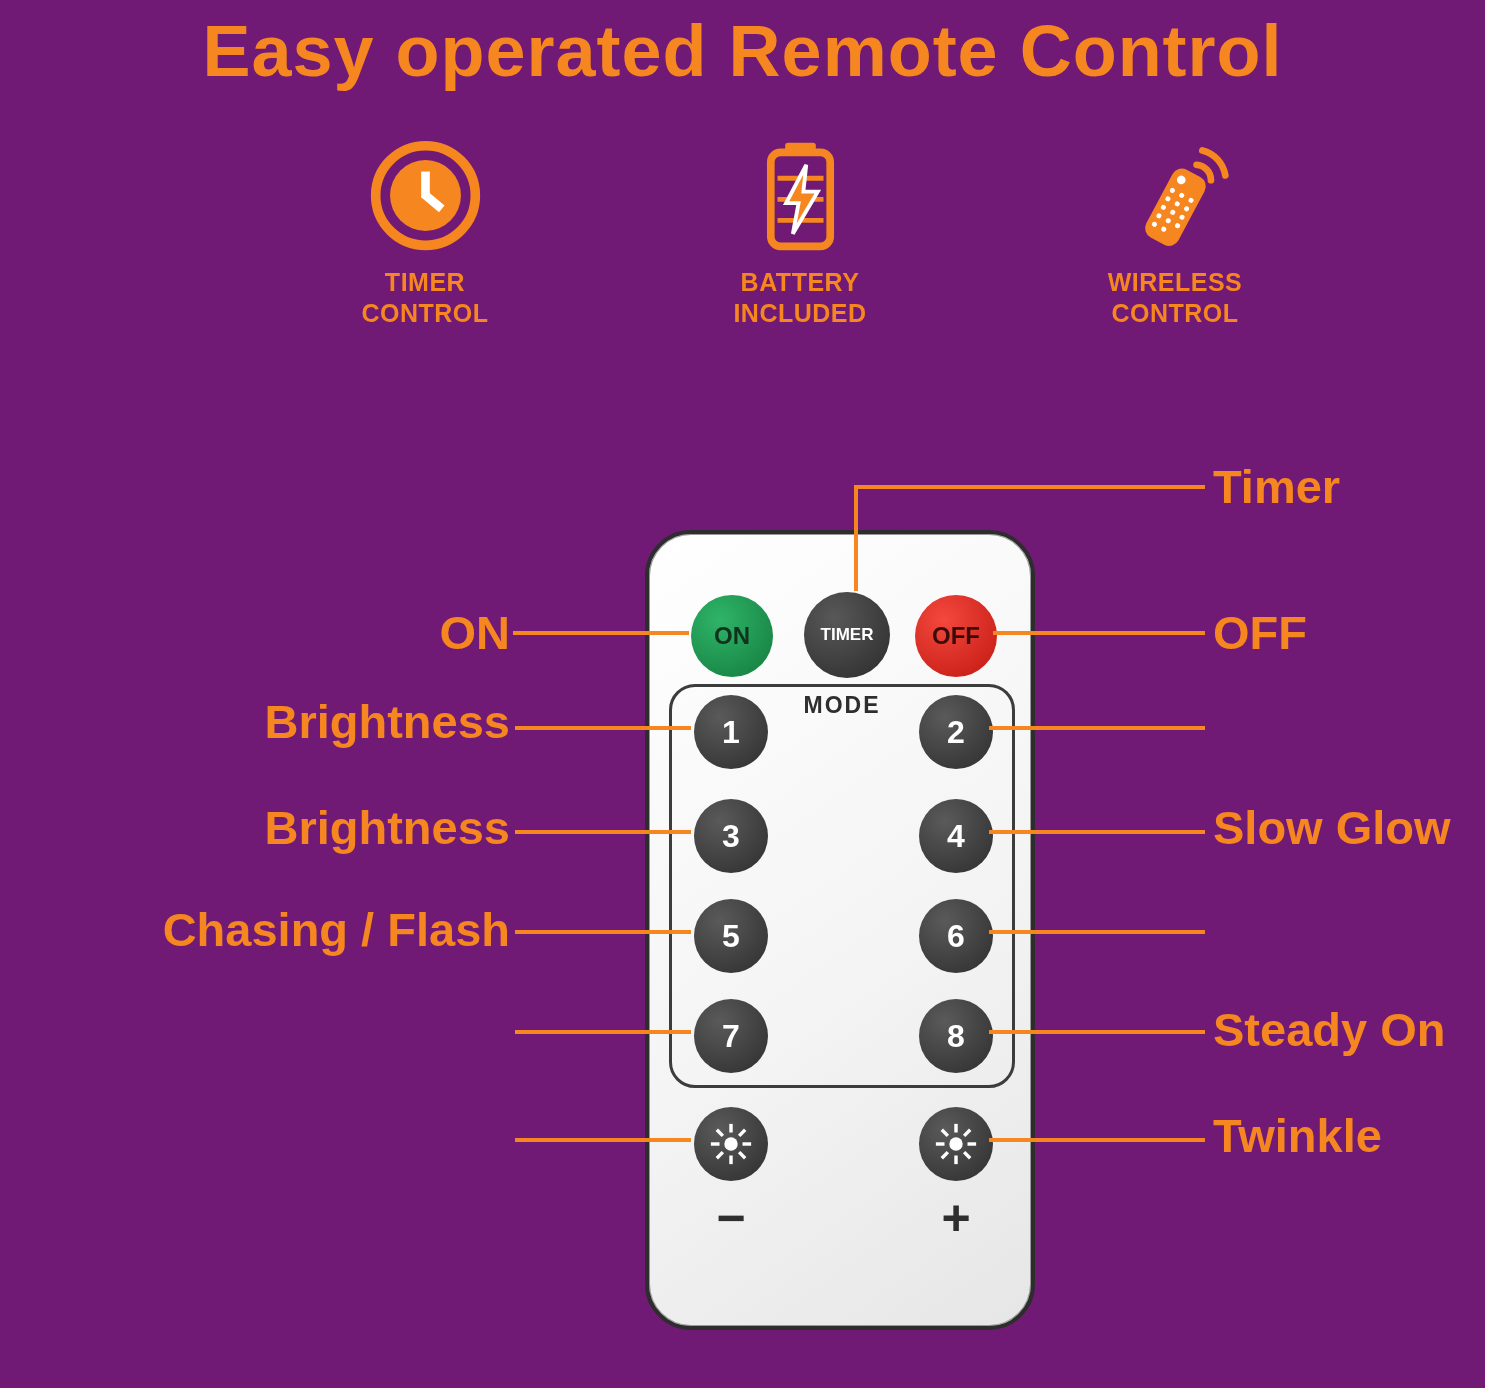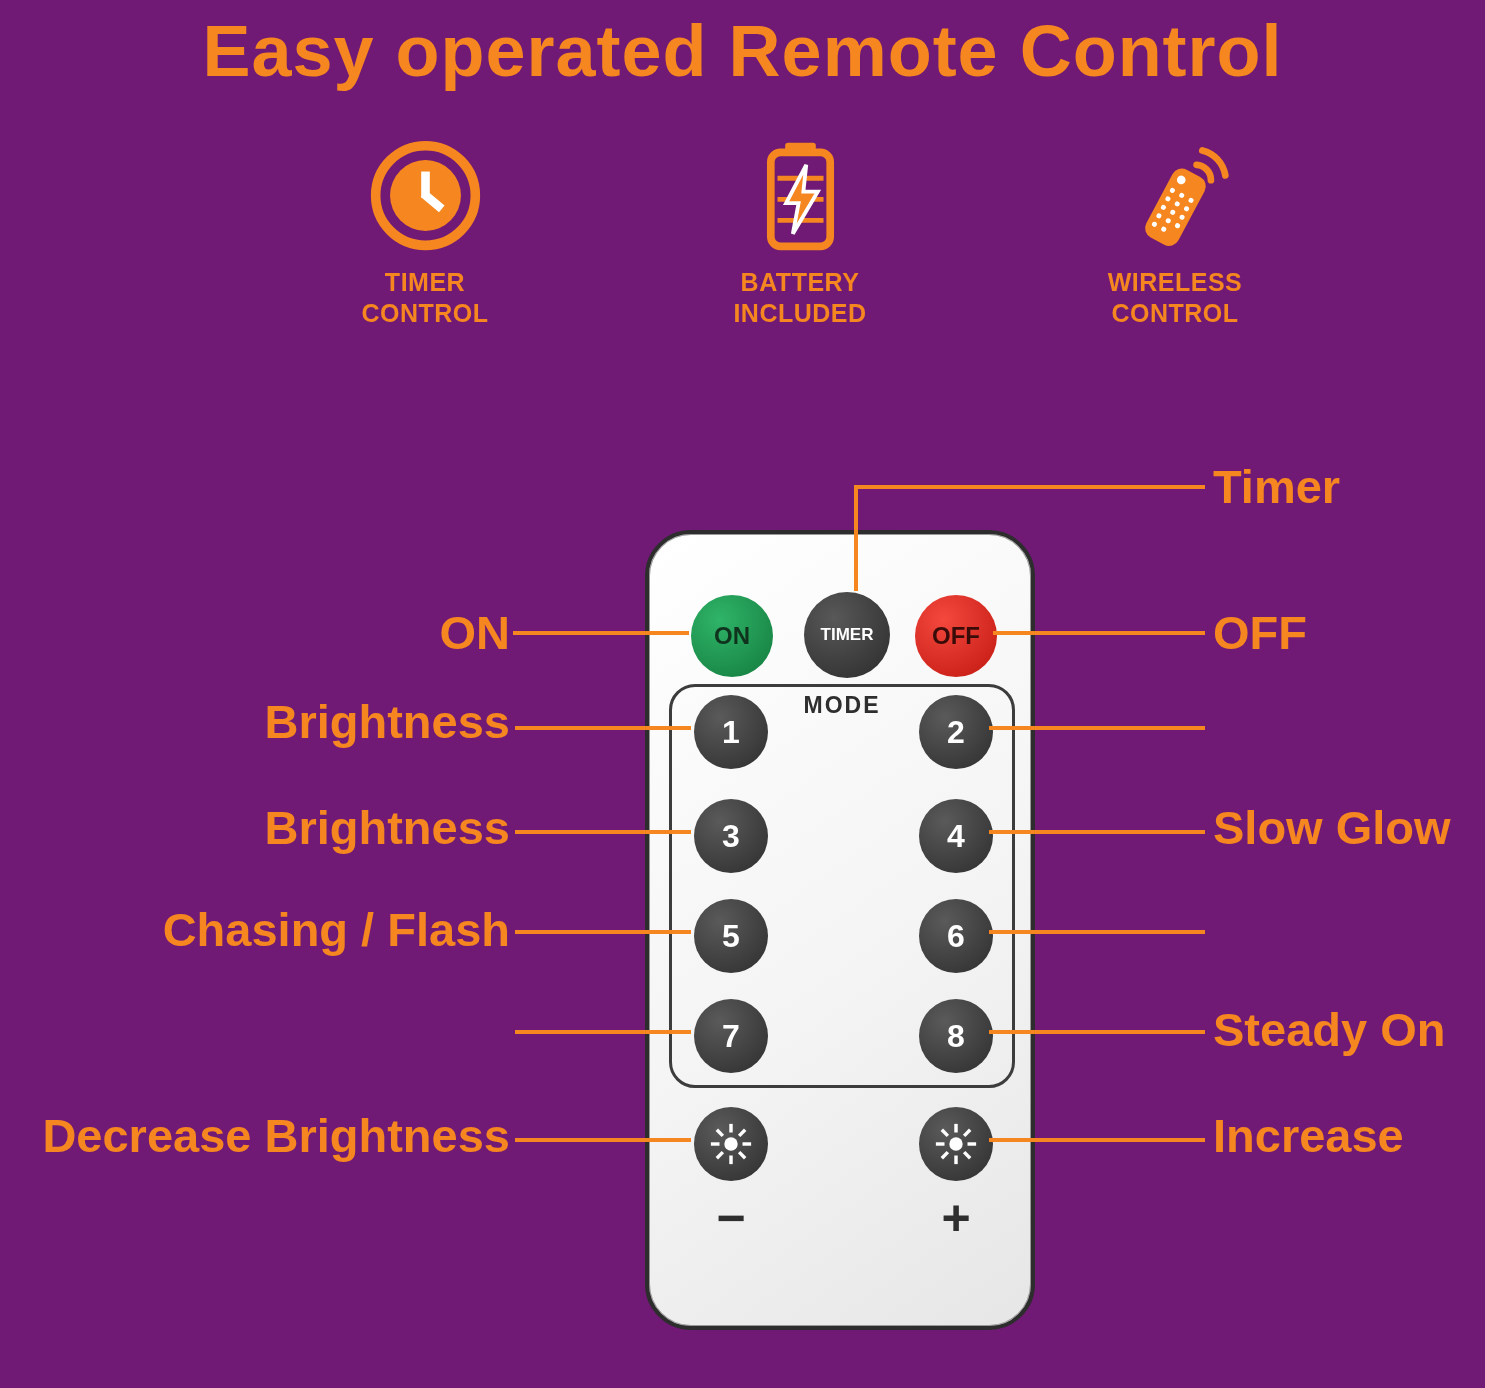--- a/index.html
+++ b/index.html
@@ -198,21 +198,20 @@
   <div class="line" style="left:515px;top:1030px;width:176px"></div>
   <div class="line" style="left:989px;top:1030px;width:216px"></div>
 
   <div class="line" style="left:515px;top:1138px;width:176px"></div>
   <div class="line" style="left:989px;top:1138px;width:216px"></div>
 
   <div class="callout left" style="top:609px">ON</div>
   <div class="callout left" style="top:698px">Brightness</div>
   <div class="callout left" style="top:804px">Brightness</div>
   <div class="callout left" style="top:906px">Chasing / Flash</div>
-  <div class="callout left" style="top:1112px">Decrease Brightness</div>
 
   <div class="callout right" style="top:463px">Timer</div>
   <div class="callout right" style="top:609px">OFF</div>
   <div class="callout right" style="top:804px">Slow Glow</div>
   <div class="callout right" style="top:1006px">Steady On</div>
-  <div class="callout right" style="top:1112px">Increase</div>
+  <div class="callout right" style="top:1112px">Twinkle</div>
 
 </div>
 
 </body></html>

